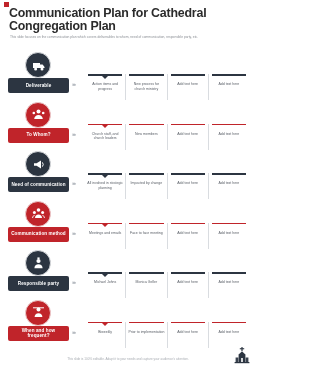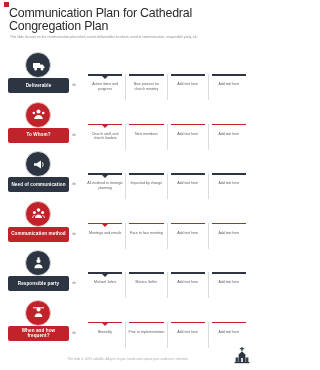--- a/index.html
+++ b/index.html
@@ -7,21 +7,21 @@
     width:256px;height:370px;background:#ffffff;overflow:hidden;
     font-family:"Liberation Sans","DejaVu Sans",sans-serif;
     -webkit-font-smoothing:antialiased;
   }
   .slide{position:relative;width:256px;height:370px;background:#fff;}
 
   .corner-mark{position:absolute;left:4px;top:2px;width:5px;height:5px;background:#c0242a;}
 
   .title{
     position:absolute;left:9px;top:7px;width:215px;
-    font-size:12.4px;line-height:13.4px;font-weight:400;color:#2b2b2b;
+    font-size:12.4px;line-height:13.4px;font-weight:700;color:#2b2b2b;
     letter-spacing:-0.2px;
   }
   .subtitle{
     position:absolute;left:10px;top:35px;width:232px;
     font-size:3.3px;line-height:4.6px;color:#8b8f95;font-weight:400;
   }
 
   .rows{position:absolute;left:0;top:53px;width:256px;}
   .row{position:relative;height:49.5px;}
 

